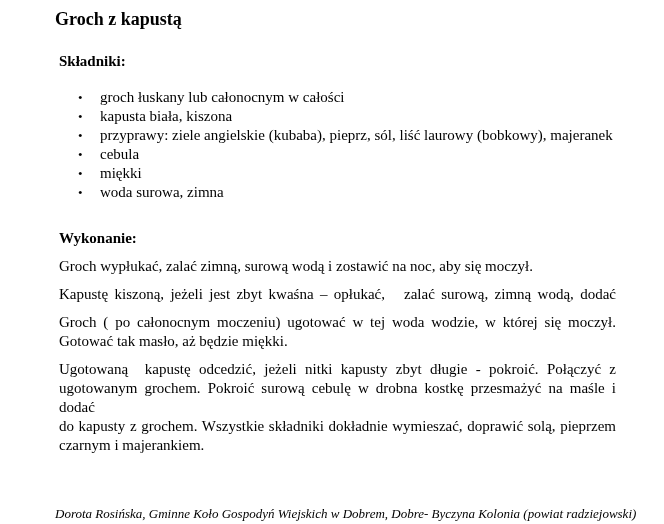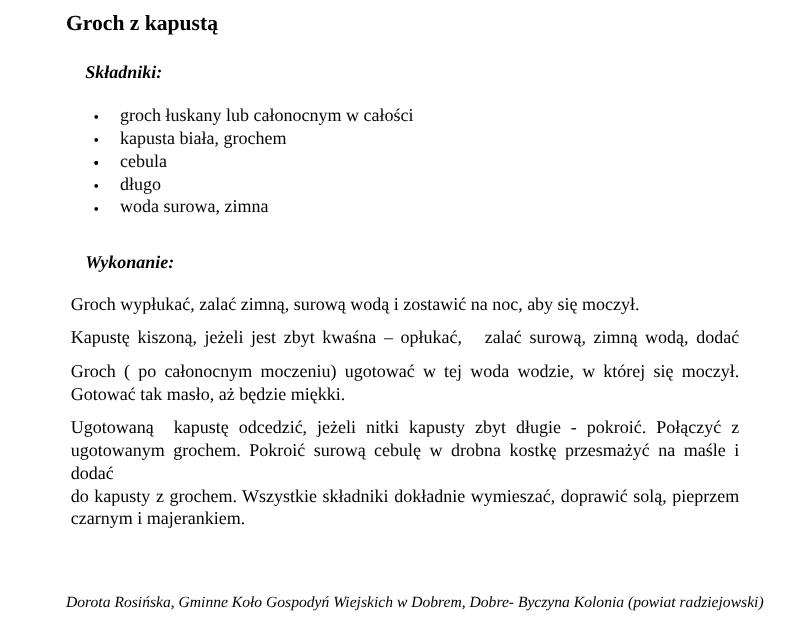--- a/index.html
+++ b/index.html
@@ -14,25 +14,24 @@
     font-family: "Liberation Serif", "DejaVu Serif", serif;
     overflow: hidden;
   }
   .title {
     margin: 0;
     font-size: 18px;
     font-weight: bold;
     line-height: 23px;
   }
   .section-heading {
-    margin: 16px;
+    margin: 4px;
     font-size: 15px;
     font-weight: bold;
     line-height: 19px;
-    font-style: italic;
   }
   .heading-ingredients { margin-top: 21px; }
   .heading-preparation { margin-top: 27px; }
   .ingredients {
     list-style: none;
     margin: 17px 0 0 0;
     padding: 0;
     font-size: 15px;
     line-height: 19px;
   }
@@ -70,24 +69,24 @@
 </head>
 <body>
 
 <div class="page">
   <h1 class="title">Groch z kapustą</h1>
 
   <h2 class="section-heading heading-ingredients">Składniki:</h2>
 
   <ul class="ingredients">
       <li><span class="bullet">•</span><span>groch łuskany lub całonocnym w całości</span></li>
-      <li><span class="bullet">•</span><span>kapusta biała, grochem</span></li>
-      <li><span class="bullet">•</span></li>
+      <li><span class="bullet">•</span><span>kapusta biała, kiszona</span></li>
+      <li><span class="bullet">•</span><span>przyprawy: ziele angielskie (kubaba), pieprz, sól, liść laurowy (bobkowy), majeranek</span></li>
       <li><span class="bullet">•</span><span>cebula</span></li>
-      <li><span class="bullet">•</span><span>długo</span></li>
+      <li><span class="bullet">•</span><span>miękki</span></li>
       <li><span class="bullet">•</span><span>woda surowa, zimna</span></li>
     </ul>
 
   <h2 class="section-heading heading-preparation">Wykonanie:</h2>
 
   <div class="paragraphs">
       <div class="para">
         <div class="line last">Groch wypłukać, zalać zimną, surową wodą i zostawić na noc, aby się moczył.</div>
       </div>
       <div class="para">

